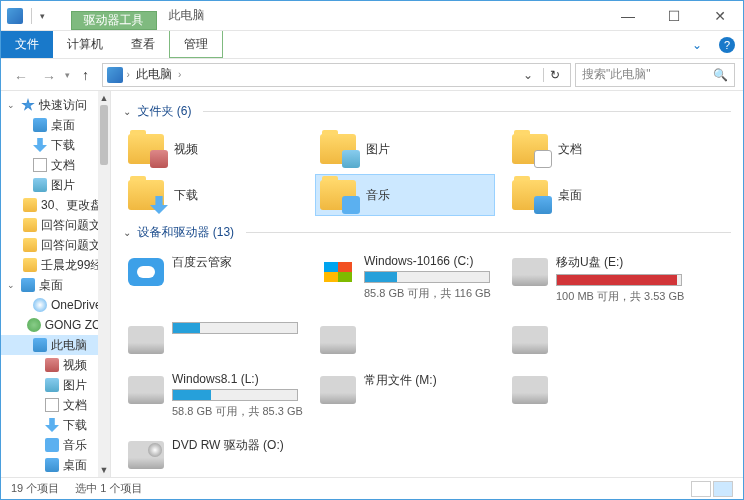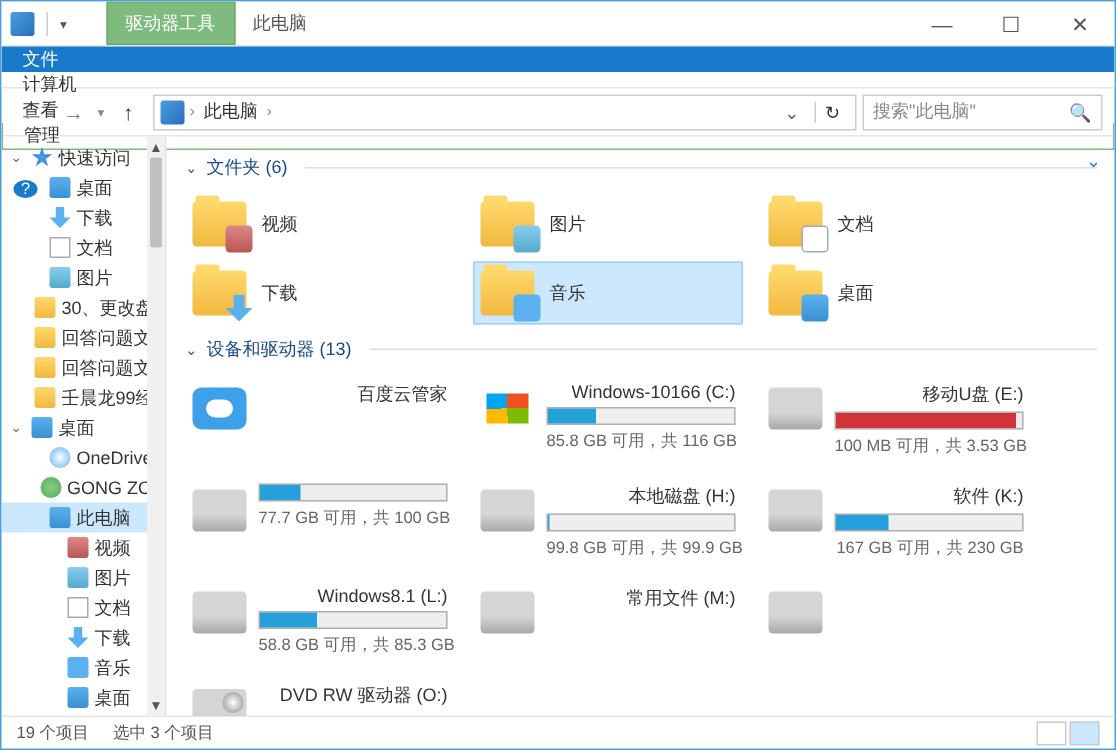--- a/index.html
+++ b/index.html
@@ -1,27 +1,27 @@
 <!DOCTYPE html>
 <html><head>
 <meta charset="utf-8">
 <style>
 * { margin: 0; padding: 0; box-sizing: border-box; font-family: "Microsoft YaHei", "Segoe UI", sans-serif; }
 body { width: 744px; height: 500px; background: #fff; font-size: 12px; color: #333; overflow: hidden; border: 1px solid #4a9edd; }
 .titlebar { height: 30px; display: flex; align-items: center; background: #fff; border-bottom: 1px solid #e5e5e5; }
 .titlebar .qat { display: flex; align-items: center; gap: 4px; padding: 0 6px; }
 .titlebar .qat-icon { width: 16px; height: 16px; background: linear-gradient(135deg,#4a9edd,#2a6ebd); border-radius: 2px; }
 .titlebar .qat-sep { width: 1px; height: 16px; background: #ccc; margin: 0 4px; }
-.titlebar .tabs { display: flex; height: 100%; margin-left: 20px; }
+.titlebar .tabs { display: flex; height: 100%; margin-left: 20px; align-items: flex-end; }
 .titlebar .tab { padding: 0 12px; display: flex; align-items: center; font-size: 12px; border: 1px solid transparent; }
 .titlebar .tab.context { background: #7fba7f; color: #fff; border-color: #6aa96a; }
 .titlebar .title { margin-left: 12px; color: #555; }
 .titlebar .winbtns { margin-left: auto; display: flex; }
 .titlebar .winbtn { width: 46px; height: 30px; display: flex; align-items: center; justify-content: center; font-size: 14px; color: #555; }
-.menubar { height: 28px; display: flex; align-items: stretch; background: #fff; border-bottom: 1px solid #e5e5e5; flex-direction: column; }
+.menubar { height: 28px; display: flex; align-items: stretch; background: #fff; border-bottom: 1px solid #e5e5e5; }
 .menubar .mitem { padding: 0 14px; display: flex; align-items: center; font-size: 12px; }
 .menubar .mitem.file { background: #1979ca; color: #fff; }
 .menubar .mitem.manage { border: 1px solid #7fba7f; border-top: none; }
 .menubar .expand { margin-left: auto; width: 28px; display: flex; align-items: center; justify-content: center; color: #1979ca; }
 .menubar .help { width: 28px; display: flex; align-items: center; justify-content: center; background: #1979ca; color: #fff; border-radius: 50%; width: 16px; height: 16px; margin: 6px 8px; font-size: 11px; }
 .addrbar { height: 32px; display: flex; align-items: center; gap: 4px; padding: 0 8px; border-bottom: 1px solid #e5e5e5; }
 .navbtn { width: 24px; height: 24px; border-radius: 2px; display: flex; align-items: center; justify-content: center; color: #888; font-size: 14px; }
 .navbtn.enabled { color: #333; }
 .addrbox { flex: 1; height: 24px; border: 1px solid #ccc; display: flex; align-items: center; padding: 0 4px; gap: 4px; }
 .addrbox .pc-icon { width: 16px; height: 16px; background: linear-gradient(135deg,#4a9edd,#2a6ebd); border-radius: 2px; }
@@ -65,21 +65,21 @@
 .big-folder .overlay { position: absolute; right: -4px; bottom: -4px; width: 18px; height: 18px; border-radius: 3px; }
 .drive-grid { display: flex; flex-wrap: wrap; gap: 8px 12px; }
 .drive-item { width: 180px; display: flex; gap: 8px; padding: 4px; border: 1px solid transparent; }
 .drive-item .dicon { width: 36px; height: 28px; flex-shrink: 0; margin-top: 4px; }
 .drive-icon { background: linear-gradient(#d5d5d5 60%,#a8a8a8); border-radius: 3px; position: relative; }
 .drive-icon.dvd::after { content:""; position:absolute; width:14px; height:14px; border-radius:50%; background:radial-gradient(circle,#fff,#888); right:2px; top:2px; }
 .baidu-icon { background: #3da0e8; border-radius: 6px; position: relative; }
 .baidu-icon::after { content:""; position:absolute; width:18px; height:12px; background:#fff; border-radius:6px; top:8px; left:9px; }
 .win-icon { background: #fff; position: relative; }
 .win-icon::after { content:""; position:absolute; inset:4px; background: conic-gradient(#f25022 0 25%, #7fba00 0 50%, #ffb900 0 75%, #00a4ef 0 100%); }
-.drive-info { flex: 1; min-width: 0; text-align: right; }
+.drive-info { flex: 1; min-width: 0; }
 .drive-name { font-size: 12px; white-space: nowrap; overflow: hidden; text-overflow: ellipsis; margin-bottom: 3px; }
 .drive-bar { height: 12px; border: 1px solid #b0b0b0; background: #eee; margin-bottom: 3px; }
 .drive-bar .fill { height: 100%; background: #26a0da; }
 .drive-bar .fill.full { background: #d13438; }
 .drive-stats { font-size: 11px; color: #666; white-space: nowrap; }
 .drive-sub { font-size: 11px; color: #666; }
 .statusbar { height: 22px; border-top: 1px solid #e5e5e5; display: flex; align-items: center; padding: 0 10px; font-size: 11px; color: #555; gap: 16px; }
 .statusbar .viewbtns { margin-left: auto; display: flex; gap: 2px; }
 .statusbar .vbtn { width: 20px; height: 16px; border: 1px solid #ccc; }
 </style>
@@ -316,42 +316,27 @@
             </div>
       <div class="drive-stats">100 MB 可用，共 3.53 GB</div>
     </div>
         </div>
         <div class="drive-item">
           <div class="dicon drive-icon"></div>
     <div class="drive-info">
       <div class="drive-bar">
               <div class="fill " style="width:22%"></div>
             </div>
-      <div class="drive-stats">77.7 GB 可用，共 100 GB</div>
-    </div>
-        </div>
-        <div class="drive-item">
-          <div class="dicon drive-icon"></div>
-    <div class="drive-info">
-      <div class="drive-name">本地磁盘 (H:)</div>
-      <div class="drive-bar">
-              <div class="fill " style="width:1%"></div>
-            </div>
-      <div class="drive-stats">99.8 GB 可用，共 99.9 GB</div>
-    </div>
-        </div>
-        <div class="drive-item">
-          <div class="dicon drive-icon"></div>
-    <div class="drive-info">
-      <div class="drive-name">软件 (K:)</div>
-      <div class="drive-bar">
-              <div class="fill " style="width:28%"></div>
-            </div>
-      <div class="drive-stats">167 GB 可用，共 230 GB</div>
-    </div>
+    </div>
+        </div>
+        <div class="drive-item">
+          <div class="dicon drive-icon"></div>
+        </div>
+        <div class="drive-item">
+          <div class="dicon drive-icon"></div>
         </div>
         <div class="drive-item">
           <div class="dicon drive-icon"></div>
     <div class="drive-info">
       <div class="drive-name">Windows8.1 (L:)</div>
       <div class="drive-bar">
               <div class="fill " style="width:31%"></div>
             </div>
       <div class="drive-stats">58.8 GB 可用，共 85.3 GB</div>
     </div>
@@ -373,18 +358,18 @@
 
       <div class="drive-stats"></div>
     </div>
         </div>
       </div>
   </div>
 </div>
 
 <div class="statusbar">
   <span>19 个项目</span>
-  <span>选中 3 个项目</span>
+  <span>选中 1 个项目</span>
   <div class="viewbtns">
     <div class="vbtn"></div>
     <div class="vbtn" style="background:#cce8ff"></div>
   </div>
 </div>
 
 </body></html>

